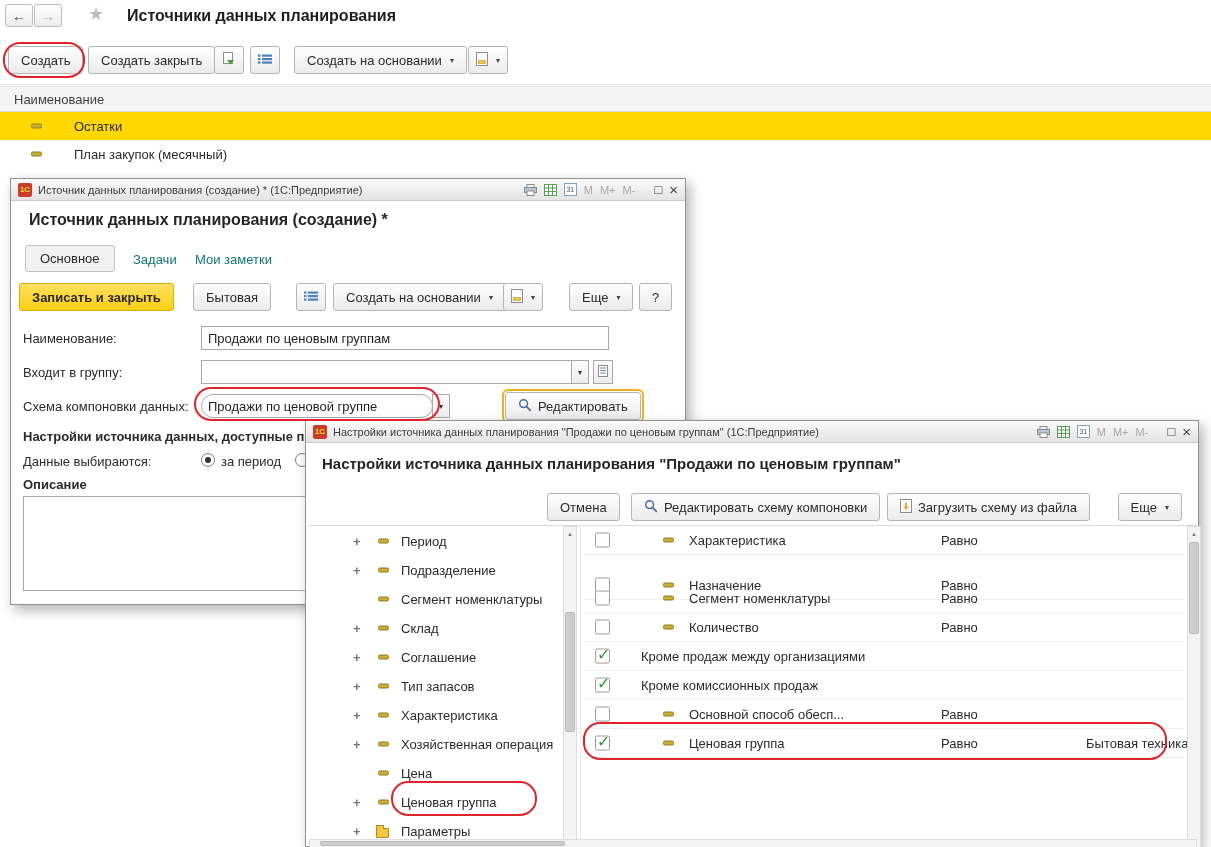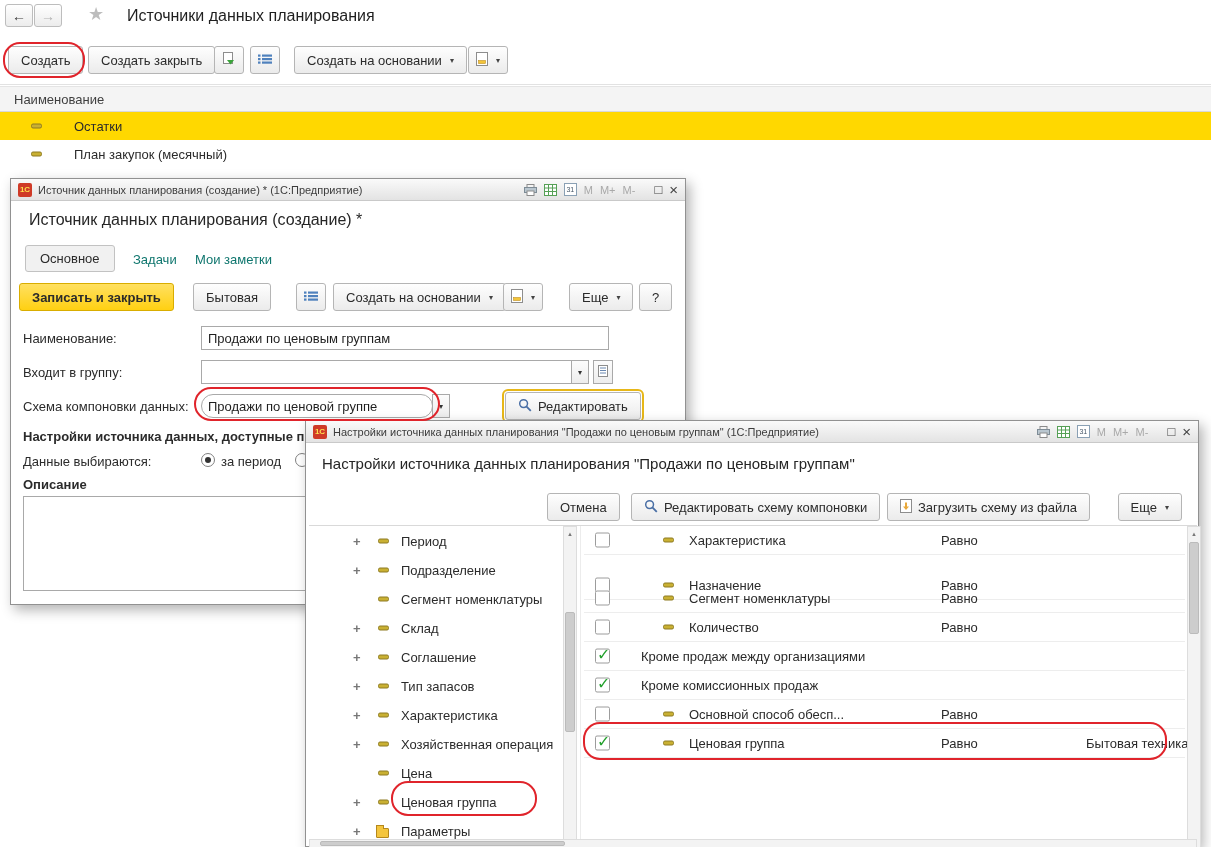--- a/index.html
+++ b/index.html
@@ -3,21 +3,21 @@
 <meta charset="utf-8">
 <style>
   *{box-sizing:border-box;margin:0;padding:0}
   html,body{width:1211px;height:847px}
   body{position:relative;font-family:"Liberation Sans","DejaVu Sans",sans-serif;font-size:13px;color:#2b2b2b;background:#fff;overflow:hidden}
   button,input,textarea{font-family:inherit}
   
   .navbox{position:absolute;top:4px;width:28px;height:23px;background:linear-gradient(#fff,#ececec);border:1px solid #bdbdbd;border-radius:3px;display:flex;align-items:center;justify-content:center;font-size:14px;color:#3a3a3a;cursor:pointer}
   .navbox.disabled{color:#b3b3b3}
   .star{position:absolute;top:3px;font-size:18px;color:#bdbdbd;cursor:pointer}
-  .page-title{position:absolute;font-size:16px;font-weight:normal;color:#1f1f1f;white-space:nowrap;line-height:22px}
+  .page-title{position:absolute;font-size:16px;font-weight:bold;color:#1f1f1f;white-space:nowrap;line-height:22px}
   
   .btn{position:absolute;height:28px;display:inline-flex;align-items:center;gap:6px;padding:0 12px;background:linear-gradient(#fefefe,#ebebeb);border:1px solid #b5b5b5;border-radius:3px;font-size:13px;color:#2b2b2b;cursor:pointer;white-space:nowrap}
   .btn .caret{font-size:8px;color:#444;margin-left:2px}
   .btn.iconb{padding:0 7px}
   .btn.yellow{background:linear-gradient(#ffe061,#ffd012);border-color:#d9ad00;font-weight:bold}
   .btn.focused{outline:2px solid #e7b718;outline-offset:1px}
   
   .sep{position:absolute;left:0;right:0;height:1px;background:#e2e2e2}
   .list-header{position:absolute;left:0;right:0;top:86px;height:26px;background:#f4f4f4;border-top:1px solid #e4e4e4;border-bottom:1px solid #d8d8d8;display:flex;align-items:center;padding-left:14px;color:#3f3f3f;cursor:pointer}
   .lrow{position:absolute;left:0;right:0;height:28px;cursor:pointer}
@@ -33,21 +33,21 @@
   .logo1c{flex:0 0 auto;width:14px;height:14px;margin-right:6px;background:#cf3a27;color:#ffe14d;font-size:8px;font-weight:bold;display:flex;align-items:center;justify-content:center;border-radius:2px}
   .t-title{flex:0 1 auto;white-space:nowrap;overflow:hidden;text-overflow:ellipsis;margin-right:8px}
   .t-right{margin-left:auto;display:flex;align-items:center;gap:7px}
   .mem{color:#a9a9a9;font-size:11px}
   .winbtn{color:#444;font-size:13px;cursor:pointer;line-height:1}
   .winbtn.close{font-size:15px}
   .cal31{width:13px;height:13px;border:1px solid #8aa0b4;background:#fff;color:#456;font-size:7px;display:flex;align-items:center;justify-content:center;cursor:pointer}
   .tico{display:flex;align-items:center;cursor:pointer}
   .dlg1{z-index:10}
   .dlg2{z-index:20}
-  .dlg-heading{position:absolute;font-weight:normal;color:#262626;white-space:nowrap}
+  .dlg-heading{position:absolute;font-weight:bold;color:#262626;white-space:nowrap}
   .tab-active{position:absolute;height:27px;display:flex;align-items:center;padding:0 14px;background:#f1f1f1;border:1px solid #c2c2c2;border-radius:3px;color:#2b2b2b;cursor:pointer}
   .link{position:absolute;color:#0f766e;cursor:pointer;white-space:nowrap;text-decoration:none}
   .flabel{position:absolute;color:#2b2b2b;white-space:nowrap}
   .bold{font-weight:bold}
   .tinput{position:absolute;height:24px;border:1px solid #a9a9a9;background:#fff;font-size:13px;color:#1f1f1f;padding:0 6px}
   .combo{position:absolute;width:18px;height:24px;background:linear-gradient(#fcfcfc,#ededed);border:1px solid #a9a9a9;display:flex;align-items:center;justify-content:center;font-size:8px;color:#333;cursor:pointer}
   .sqbtn{position:absolute;width:20px;height:24px;background:linear-gradient(#fcfcfc,#ededed);border:1px solid #a9a9a9;display:flex;align-items:center;justify-content:center;cursor:pointer}
   .radio{position:absolute;width:14px;height:14px;border:1px solid #808080;border-radius:50%;background:#fff;cursor:pointer}
   .radio.on:after{content:"";position:absolute;left:3px;top:3px;width:6px;height:6px;border-radius:50%;background:#333}
   .tarea{position:absolute;border:1px solid #a9a9a9;background:#fff;resize:none}

